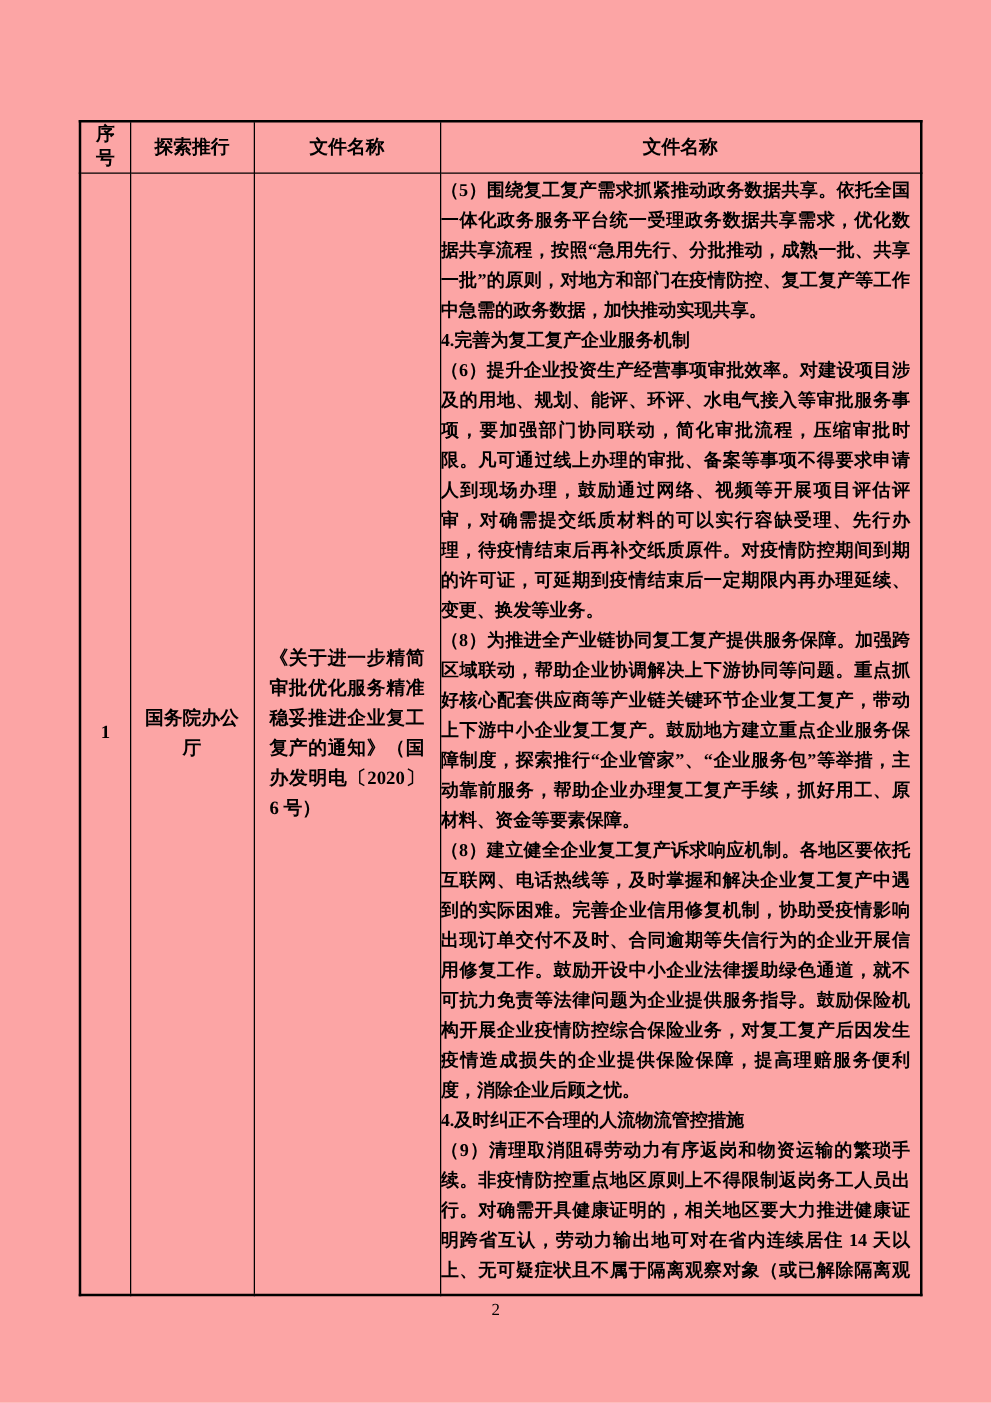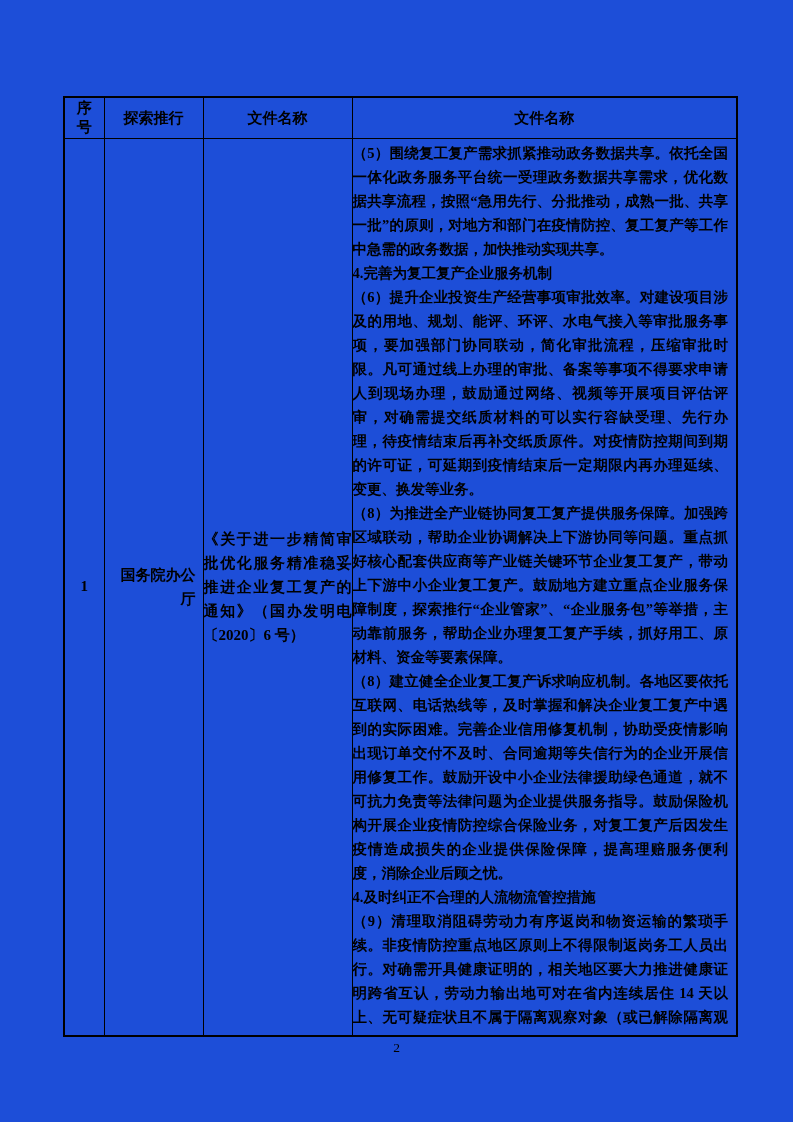--- a/index.html
+++ b/index.html
@@ -6,21 +6,21 @@
   html, body { margin: 0; padding: 0; }
   body {
     width: 793px; height: 1122px;
     background: #ffffff;
     color: #000000;
     font-family: "Liberation Serif", serif;
   }
   .page {
     position: relative;
     width: 793px; height: 1122px;
-    background: #1d4ed8;
+    background: #fca5a5;
     overflow: hidden;
   }
   table.doc-table {
     position: absolute;
     left: 63px; top: 96px;
     width: 673px;
     border-collapse: collapse;
     table-layout: fixed;
     border: 2px solid #000;
   }
@@ -40,27 +40,27 @@
   td.cell-index {
     text-align: center;
     vertical-align: middle;
     font-size: 15px;
   }
   td.cell-agency {
     vertical-align: middle;
     font-size: 15px;
     line-height: 24px;
     padding: 4px 7px;
-    text-align: right;
+    text-align: center;
   }
   td.cell-doctitle {
     vertical-align: middle;
     font-size: 15px;
     line-height: 24px;
-    padding: 4px 0;
+    padding: 4px 12px;
     text-align: justify;
   }
   td.cell-content {
     vertical-align: top;
     padding: 0;
   }
   .content-box {
     height: 893px;
     overflow: hidden;
     padding: 2px 8px 0 0;

